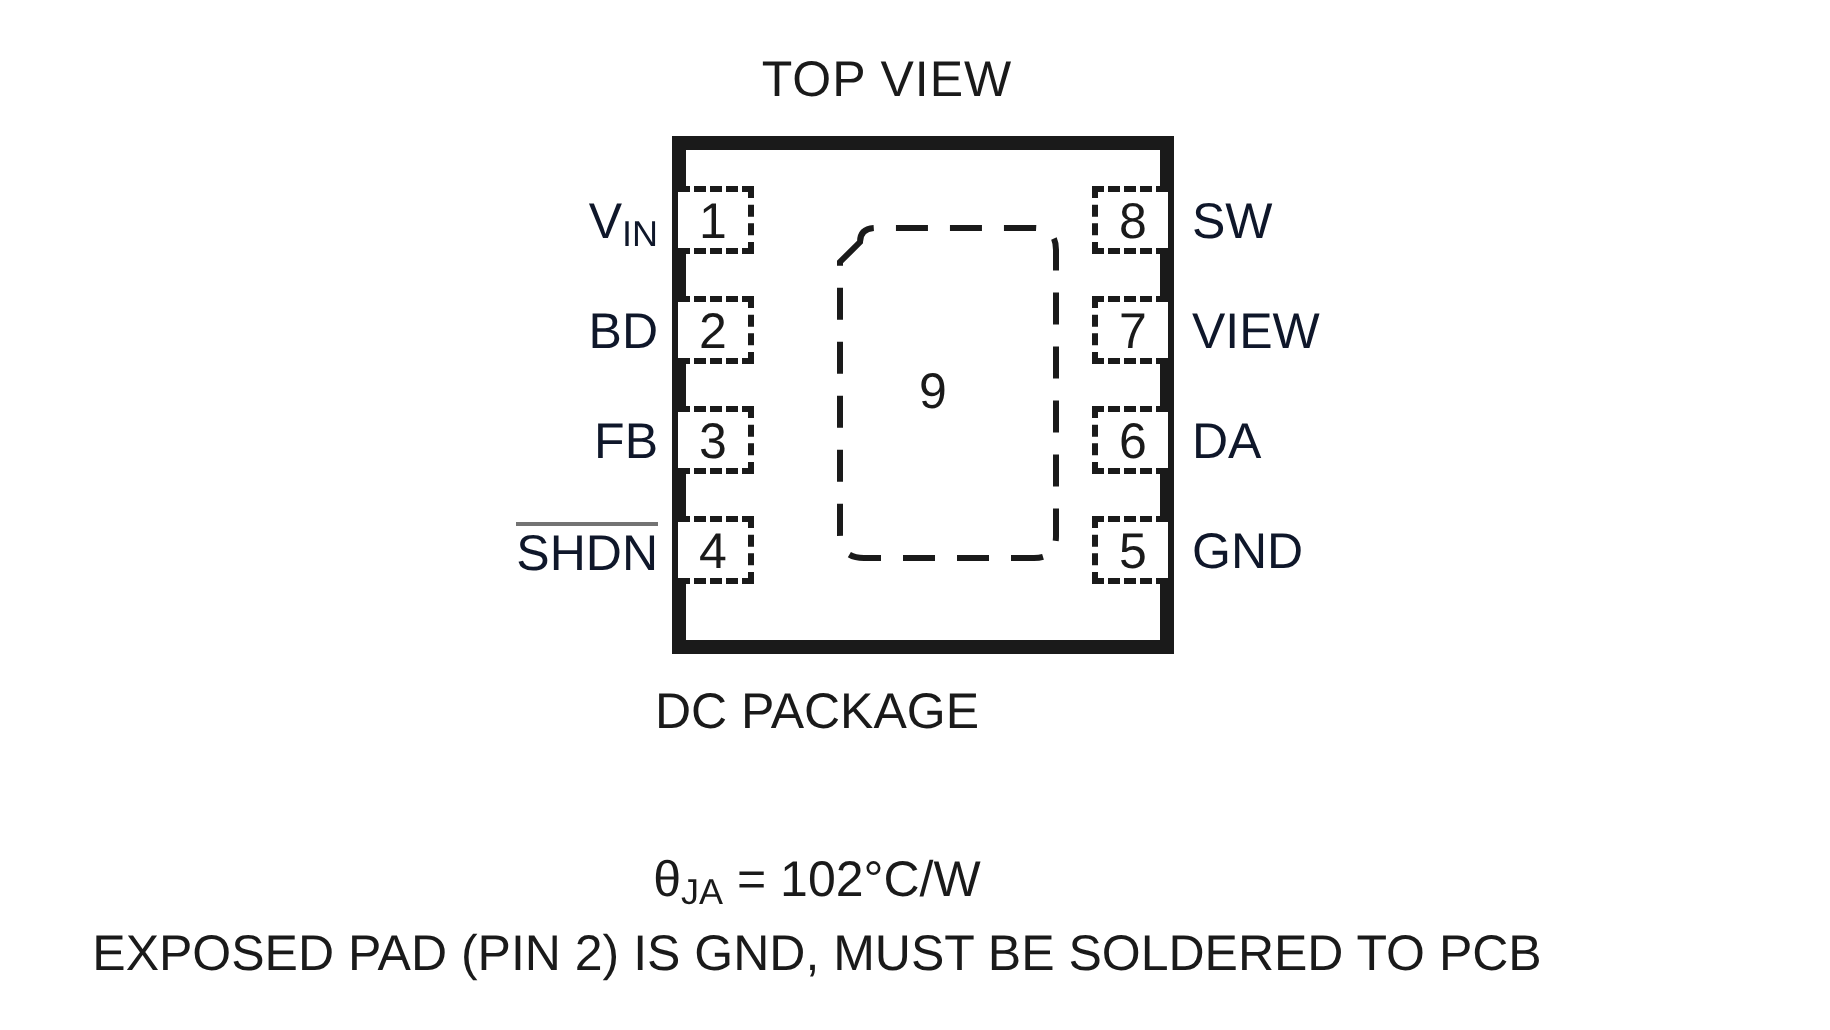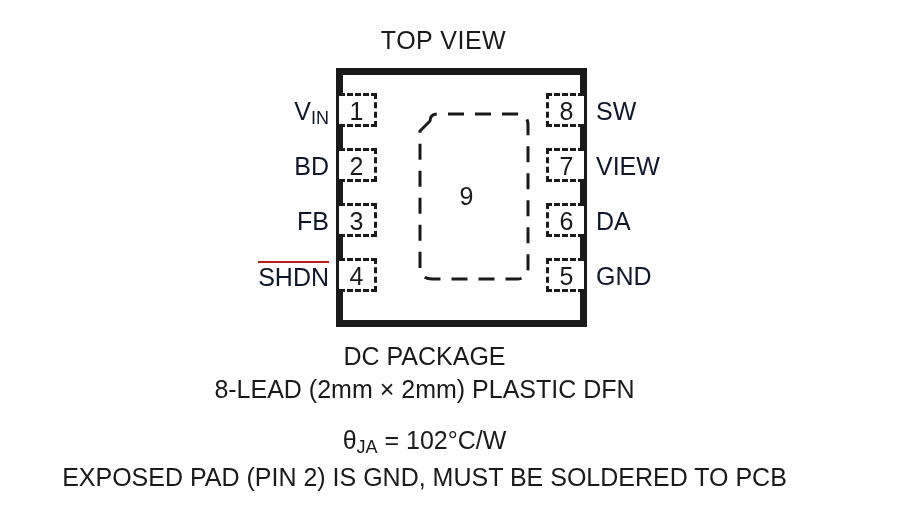--- a/index.html
+++ b/index.html
@@ -71,21 +71,21 @@
   }
   .pin-label.left  { right: 100%; margin-right: 10px; text-align: right; }
   .pin-label.right { left: 100%;  margin-left: 12px;  text-align: center; }
   .pin-label .sub {
     font-size: 18px;
     vertical-align: baseline;
     position: relative;
     top: 4px;
   }
   .pin-label .overbar {
-    border-top: 2px solid #b91c1c;
+    border-top: 2px solid #737373;
     padding-top: 1px;
     display: inline-block;
     line-height: 26px;
   }
 
   
   .exposed-pad {
     position: absolute;
     left: 61px;
     top: 34px;
@@ -106,21 +106,20 @@
     color: #1a1a1a;
   }
 
   
   .caption-block {
     position: absolute;
     left: 0;
     width: 817px;
     text-align: center;
     color: #1a1a1a;
-    padding-left: 16px;
   }
   .caption-line {
     font-size: 25px;
     line-height: 33px;
     white-space: nowrap;
   }
   .caption-pkg   { top: 340px; }
   .caption-theta { top: 424px; }
   .caption-pad   { top: 461px; }
 
@@ -183,21 +182,20 @@
 
   <div class="pin-box right pin-row-4">
     <span>5</span>
     <span class="pin-label right">GND</span>
   </div>
 
 </div>
 
 <div class="caption-block caption-pkg">
   <div class="caption-line">DC PACKAGE</div>
-  <div class="caption-line">8-LEAD (2mm × 2mm) PLASTIC DFN</div>
 </div>
 
 <div class="caption-block caption-theta">
   <div class="caption-line"><span>θ</span><span class="theta-sub">JA</span>
     <span>= 102°C/W</span></div>
 </div>
 
 <div class="caption-block caption-pad">
   <div class="caption-line">EXPOSED PAD (PIN 2) IS GND, MUST BE SOLDERED TO PCB</div>
 </div>

